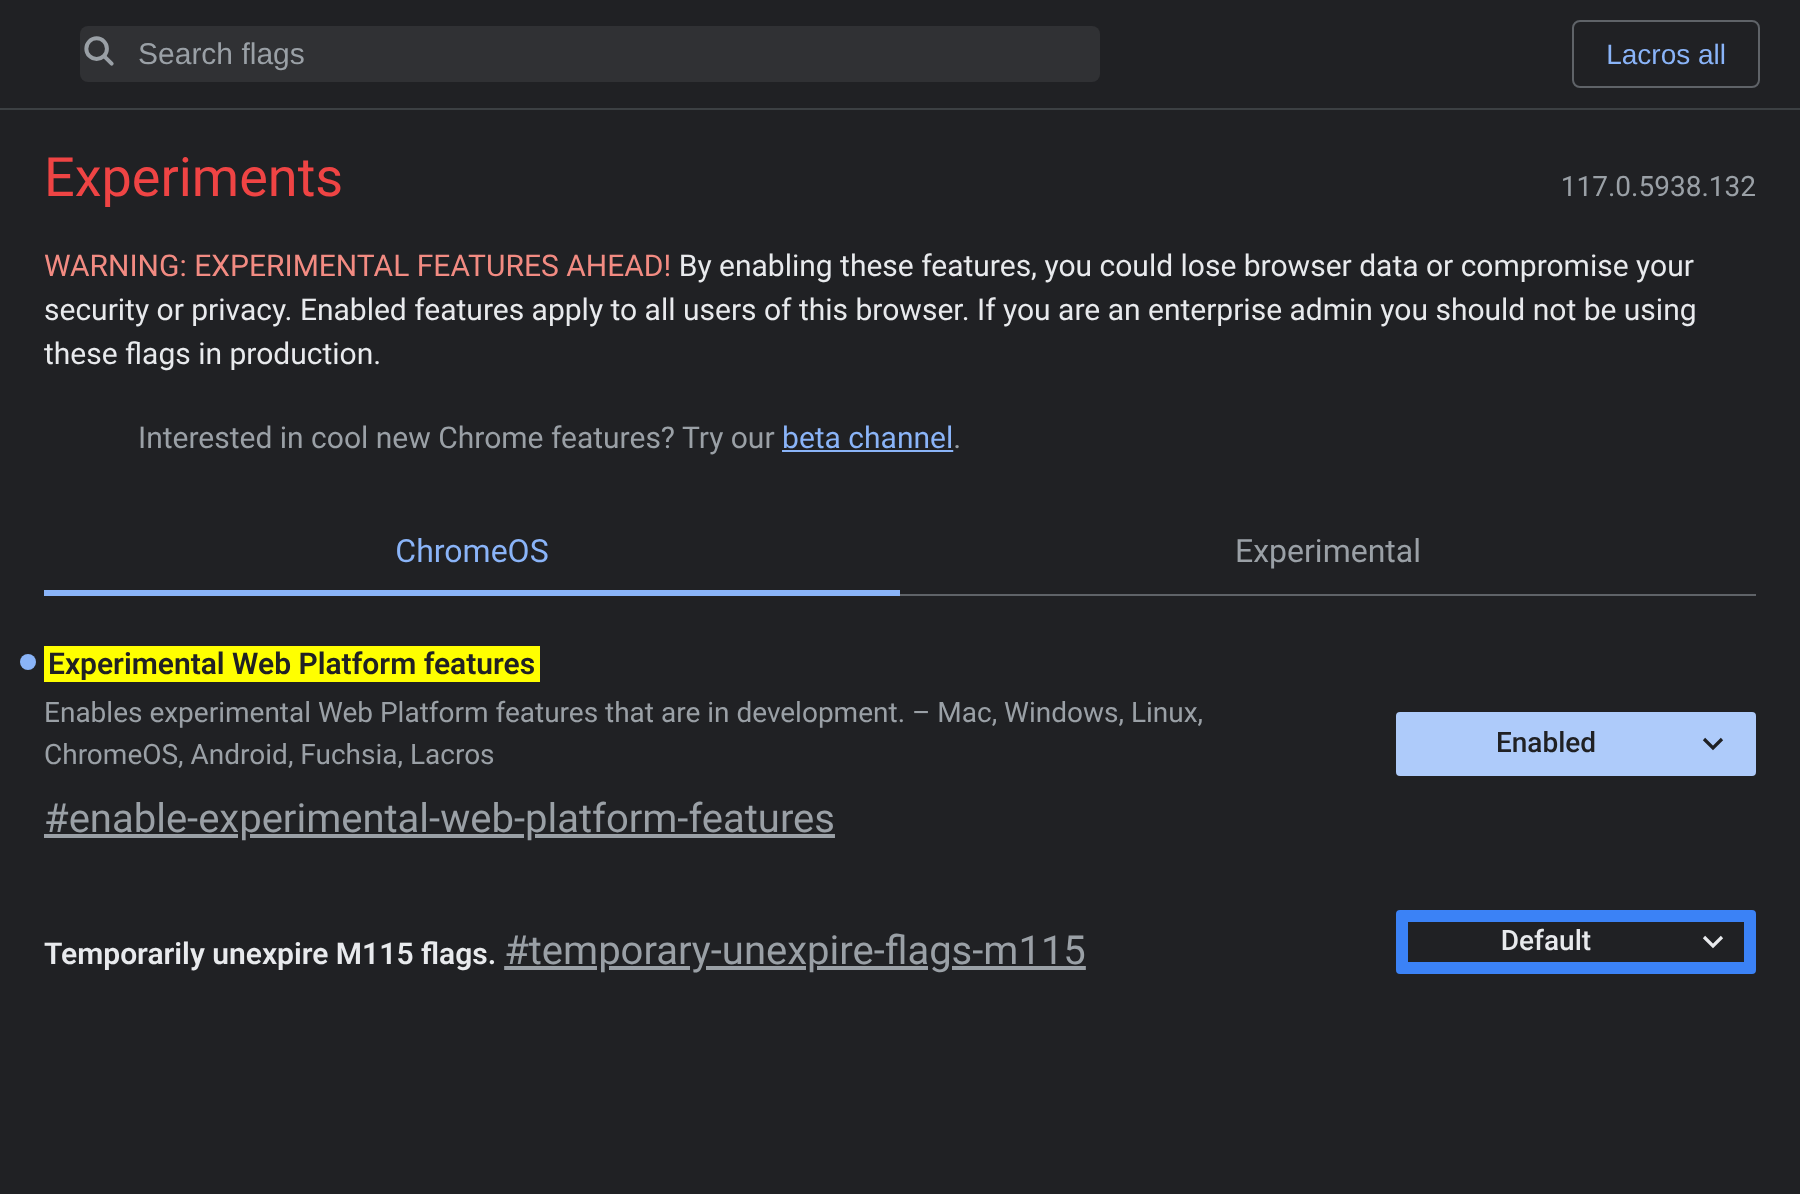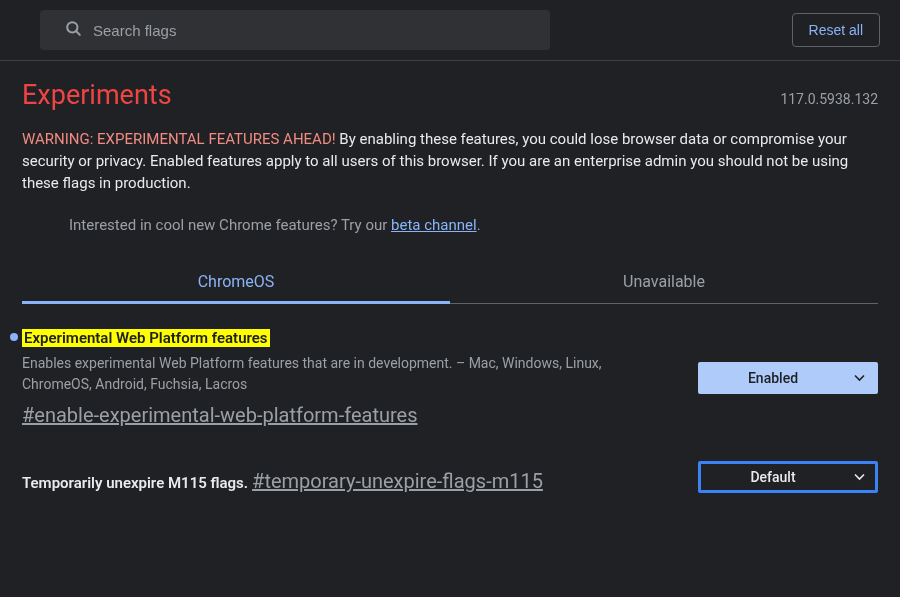--- a/index.html
+++ b/index.html
@@ -17,22 +17,22 @@
       align-items: center;
       gap: 20px;
       border-bottom: 1px solid #3c4043;
     }
     .search-wrap {
       flex: 0 0 510px;
       background: #303134;
       border-radius: 4px;
       display: flex;
       align-items: center;
-      height: 40px;
-      padding: 0 24px;
+      height: 28px;
+      padding: 0 0;
       gap: 10px;
     }
     .search-input {
       background: transparent;
       border: none;
       outline: none;
       color: #9aa0a6;
       font-size: 15px;
       flex: 1;
     }
@@ -147,21 +147,21 @@
       cursor: pointer;
     }
     .flag-control {
       width: 180px;
       display: flex;
       align-items: center;
     }
     .select {
       width: 180px;
       height: 32px;
-      border: 3px solid #3b82f6;
+      border: 6px solid #3b82f6;
       background: #202124;
       color: #e8eaed;
       font-size: 14px;
       font-weight: 500;
       padding: 0 30px 0 0;
       border-radius: 2px;
       position: relative;
       display: flex;
       align-items: center;
       justify-content: center;
@@ -188,40 +188,40 @@
   <div class="search-wrap">
     <span>
       <svg width="19" height="19" viewBox="0 0 24 24" fill="none" stroke="#9aa0a6" stroke-width="2.5" stroke-linecap="round">
         <circle cx="10.5" cy="10.5" r="6.5"></circle>
         <line x1="20" y1="20" x2="15.5" y2="15.5"></line>
       </svg>
     </span>
     <input class="search-input" type="text" placeholder="Search flags" style="">
   </div>
   <div class="spacer"></div>
-  <button class="reset-btn">Reset all</button>
+  <button class="reset-btn">Lacros all</button>
 </div>
 
 <div class="content">
   <div class="header-row">
     <h1 class="page-title">Experiments</h1>
     <span class="version">117.0.5938.132</span>
   </div>
 
   <p class="warning-block">
     <span class="warning-prefix">WARNING: EXPERIMENTAL FEATURES AHEAD!</span><span> By enabling these features, you could lose browser data or compromise your security or privacy. Enabled features apply to all users of this browser. If you are an enterprise admin you should not be using these flags in production.</span>
   </p>
 
   <p class="interest-block">
     <span>Interested in cool new Chrome features? Try our </span><a class="beta-link">beta channel</a><span>.</span>
   </p>
 
   <div class="tabs">
     <div class="tab active">ChromeOS</div>
-    <div class="tab">Unavailable</div>
+    <div class="tab">Experimental</div>
   </div>
 
   <div class="flag-list">
 
     <div class="flag-item">
       <div class="flag-body">
         <span class="indicator-dot"></span>
         <span class="flag-title highlighted">Experimental Web Platform features</span>
         <div class="flag-desc">Enables experimental Web Platform features that are in development. – Mac, Windows, Linux, ChromeOS, Android, Fuchsia, Lacros</div>
         <a class="flag-anchor">#enable-experimental-web-platform-features</a>

